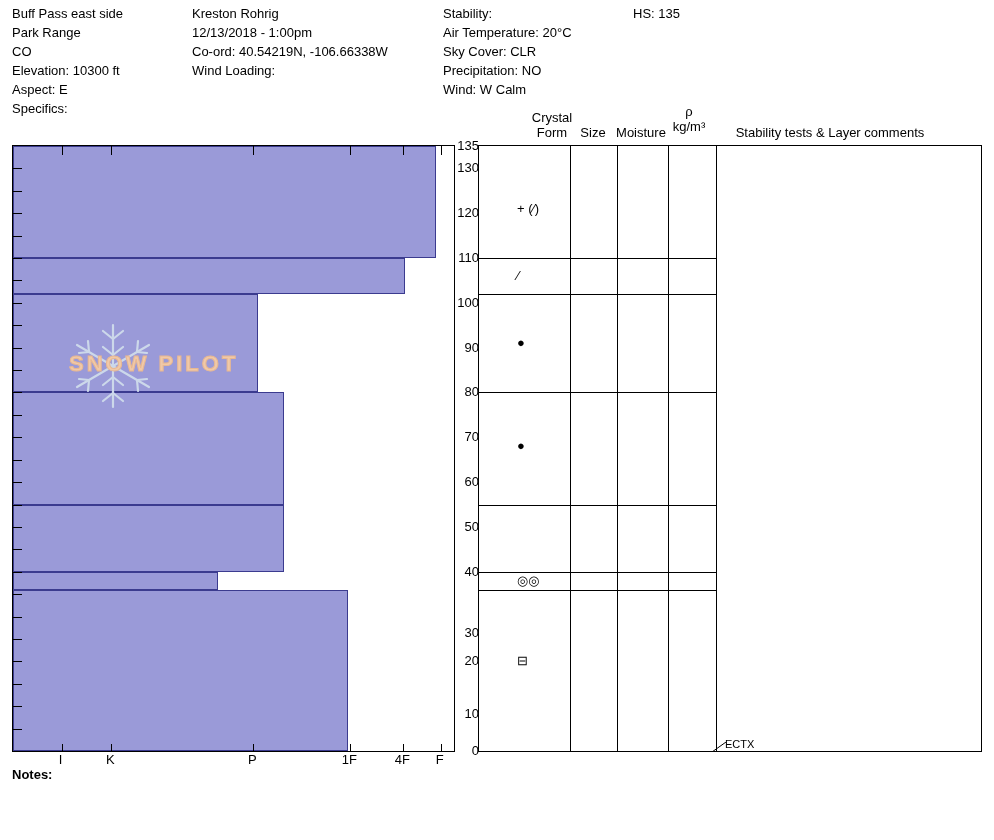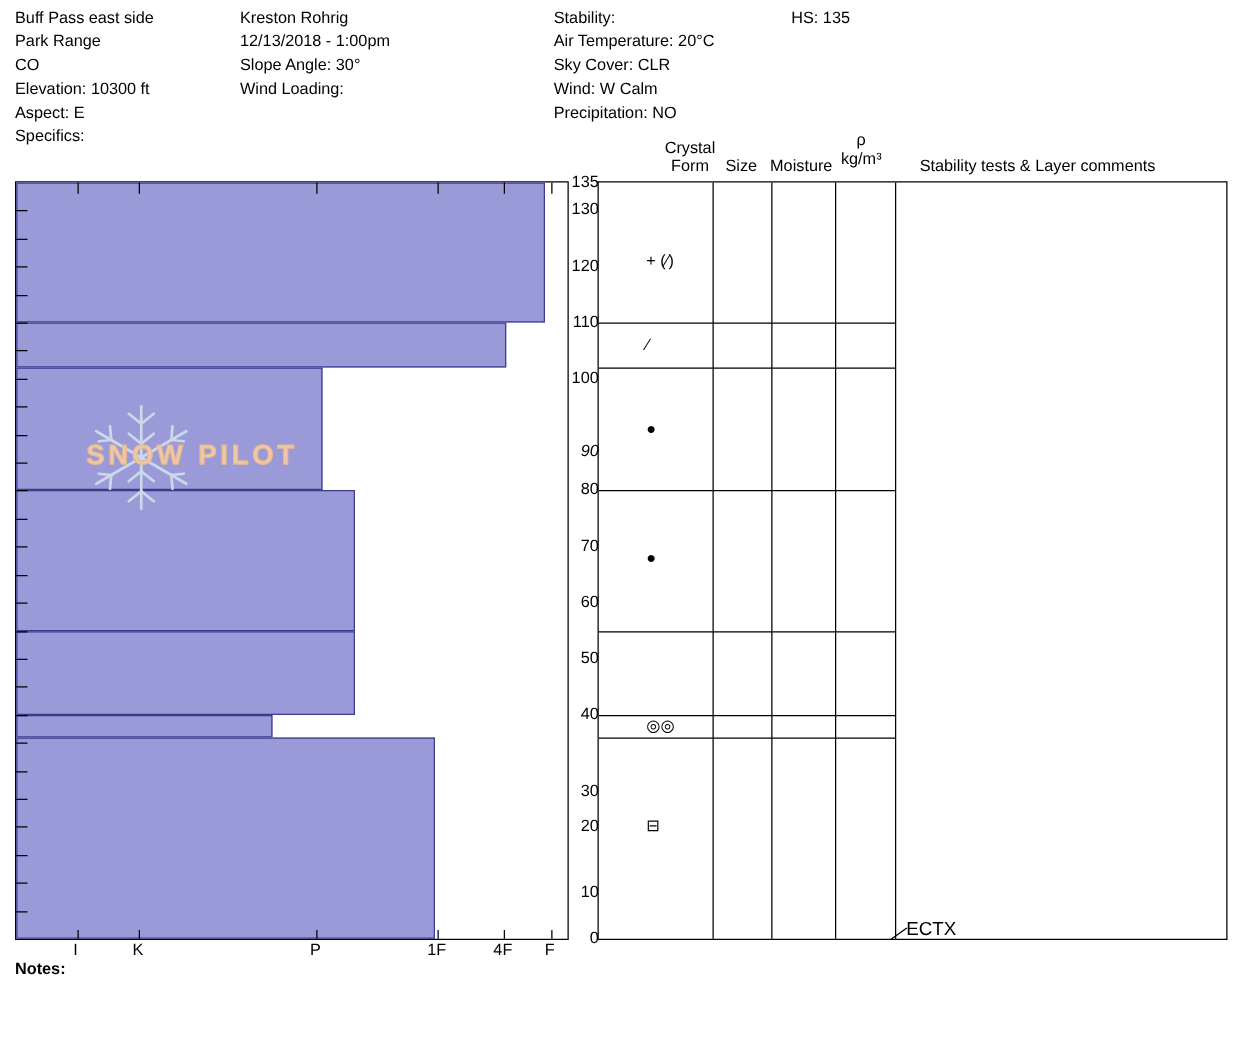--- a/index.html
+++ b/index.html
@@ -164,21 +164,21 @@
     position: absolute;
     font-size: 13px;
     line-height: 14px;
     transform: translateY(-50%);
     white-space: nowrap;
   }
 
   
   #ectx-label {
     position: absolute;
-    font-size: 15px;
+    font-size: 11px;
     line-height: 12px;
     white-space: nowrap;
   }
 
   
   #watermark {
     position: absolute;
     left: 40px;
     top: 175px;
     width: 190px;
@@ -225,22 +225,22 @@
     <div class="hdr-line">
       <span class="lbl">Specifics:</span>
       <span class="val"></span>
     </div>
   </div>
 
   <div class="hdr-col" id="col-obs">
     <div class="hdr-line">Kreston Rohrig</div>
     <div class="hdr-line">12/13/2018 - 1:00pm</div>
     <div class="hdr-line">
-      <span class="lbl">Slope Angle:</span>
-      <span class="val">30°</span>
+      <span class="lbl">Co-ord:</span>
+      <span class="val">40.54219N, -106.66338W</span>
     </div>
     <div class="hdr-line">
       <span class="lbl">Wind Loading:</span>
       <span class="val"></span>
     </div>
   </div>
 
   <div class="hdr-col" id="col-wx">
     <div class="hdr-line">
       <span class="lbl">Stability:</span>
@@ -248,26 +248,26 @@
     </div>
     <div class="hdr-line">
       <span class="lbl">Air Temperature:</span>
       <span class="val">20°C</span>
     </div>
     <div class="hdr-line">
       <span class="lbl">Sky Cover:</span>
       <span class="val">CLR</span>
     </div>
     <div class="hdr-line">
+      <span class="lbl">Precipitation:</span>
+      <span class="val">NO</span>
+    </div>
+    <div class="hdr-line">
       <span class="lbl">Wind:</span>
       <span class="val">W Calm</span>
-    </div>
-    <div class="hdr-line">
-      <span class="lbl">Precipitation:</span>
-      <span class="val">NO</span>
     </div>
   </div>
 
   <div class="hdr-col" id="col-hs">
     <div class="hdr-line">
       <span class="lbl">HS:</span>
       <span class="val">135</span>
     </div>
   </div>
 
@@ -374,21 +374,21 @@
 <div id="depth-axis">
     <div class="dlabel" style="top: 605px;">0</div>
     <div class="dlabel" style="top: 568px;">10</div>
     <div class="dlabel" style="top: 515.37px;">20</div>
     <div class="dlabel" style="top: 470.556px; margin-top: 16px;">30</div>
     <div class="dlabel" style="top: 425.741px;">40</div>
     <div class="dlabel" style="top: 380.926px;">50</div>
     <div class="dlabel" style="top: 336.111px;">60</div>
     <div class="dlabel" style="top: 291.296px;">70</div>
     <div class="dlabel" style="top: 246.481px;">80</div>
-    <div class="dlabel" style="top: 215px; font-style: italic;">90</div>
+    <div class="dlabel" style="top: 202px;">90</div>
     <div class="dlabel" style="top: 156.852px;">100</div>
     <div class="dlabel" style="top: 112.037px;">110</div>
     <div class="dlabel" style="top: 67.2222px;">120</div>
     <div class="dlabel" style="top: 22.4074px;">130</div>
     <div class="dlabel" style="top: 0px;">135</div>
   </div>
 
 <div id="table-frame">
   <div class="vline" style="left:91px;"></div>
   <div class="vline" style="left:138px;"></div>

